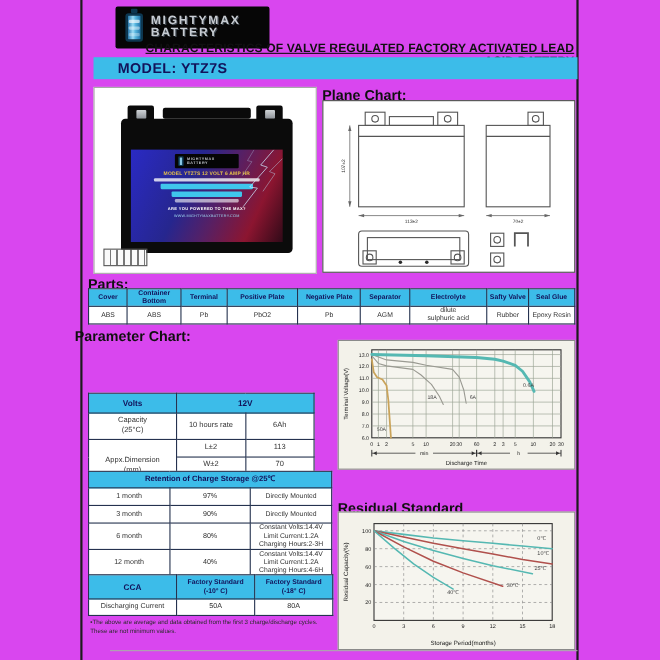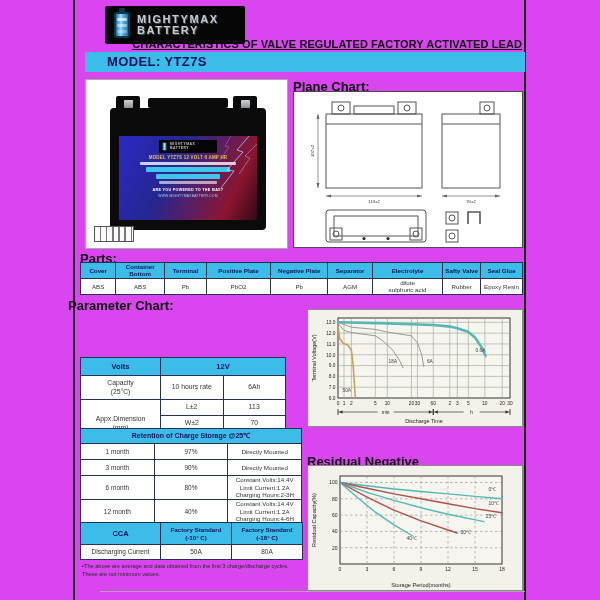--- a/index.html
+++ b/index.html
@@ -454,21 +454,21 @@
         <text x="77.644" y="104" font-size="4.8" fill="#222" text-anchor="middle">min</text>
         <line x1="125.28800000000001" y1="102" x2="202" y2="102" stroke="#333" stroke-width="0.7"></line>
         <line x1="125.28800000000001" y1="99" x2="125.28800000000001" y2="105" stroke="#333" stroke-width="0.9"></line>
         <polygon points="126.48800000000001,102 129.788,100.2 129.788,103.8" fill="#333"></polygon>
         <line x1="202" y1="99" x2="202" y2="105" stroke="#333" stroke-width="0.9"></line>
         <polygon points="200.8,102 197.5,100.2 197.5,103.8" fill="#333"></polygon>
         <rect x="155.644" y="98" width="16" height="8" fill="#f3f2ea"></rect>
         <text x="163.644" y="104" font-size="4.8" fill="#222" text-anchor="middle">h</text>
       </svg></div>
 
-  <div class="sec-heading" style="left:307px; top:454px;">Residual Negative</div>
+  <div class="sec-heading" style="left:307px; top:454px;">Residual Standard</div>
   <div class="chart-box" id="residual-chart"><svg width="214" height="124" viewBox="0 0 214 124">
         <rect x="32" y="10" width="162" height="88" fill="#f6f5ef" stroke="#333" stroke-width="1"></rect>
         <line x1="32" y1="16.51851851851852" x2="194" y2="16.51851851851852" stroke="#8a8a8a" stroke-width="0.6" stroke-dasharray="2.5,2.5"></line>
         <text x="29.5" y="18.31851851851852" text-anchor="end" font-size="5" fill="#222">100</text>
         <line x1="32" y1="32.814814814814824" x2="194" y2="32.814814814814824" stroke="#8a8a8a" stroke-width="0.6" stroke-dasharray="2.5,2.5"></line>
         <text x="29.5" y="34.61481481481482" text-anchor="end" font-size="5" fill="#222">80</text>
         <line x1="32" y1="49.11111111111111" x2="194" y2="49.11111111111111" stroke="#8a8a8a" stroke-width="0.6" stroke-dasharray="2.5,2.5"></line>
         <text x="29.5" y="50.911111111111104" text-anchor="end" font-size="5" fill="#222">60</text>
         <line x1="32" y1="65.40740740740742" x2="194" y2="65.40740740740742" stroke="#8a8a8a" stroke-width="0.6" stroke-dasharray="2.5,2.5"></line>
         <text x="29.5" y="67.20740740740742" text-anchor="end" font-size="5" fill="#222">40</text>

